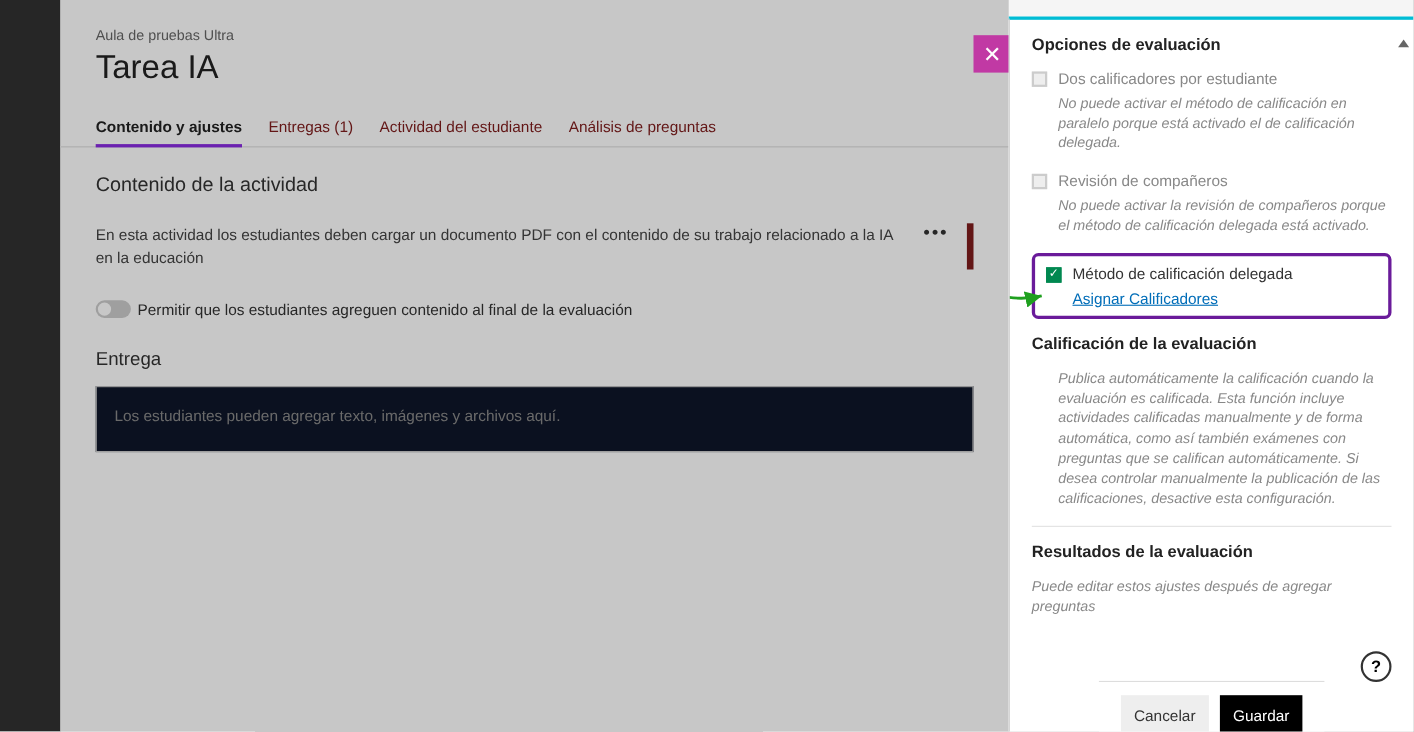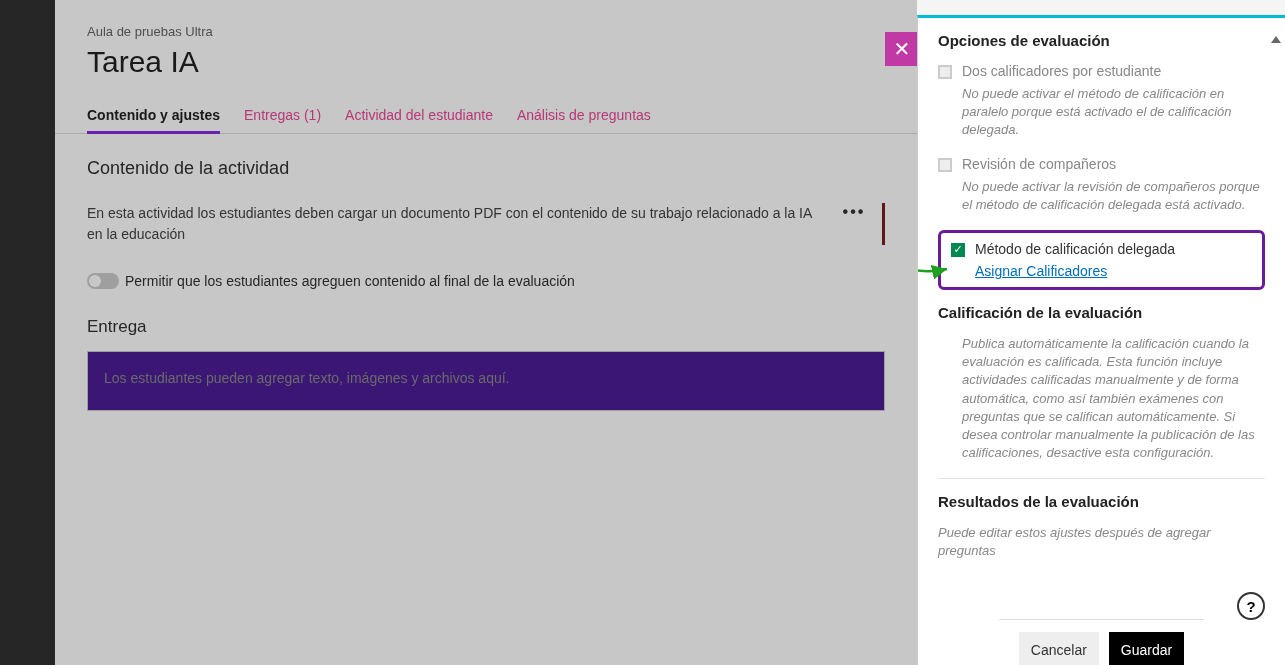--- a/index.html
+++ b/index.html
@@ -68,21 +68,21 @@
     .tabs {
       display: flex;
       gap: 24px;
       padding: 0 32px;
       border-bottom: 1px solid #ddd;
       text-align: center;
     }
     .tab {
       padding: 10px 0;
       font-size: 14px;
-      color: #ec4899;
+      color: #7f1d1d;
       cursor: pointer;
       position: relative;
     }
     .tab.active {
       font-weight: 600;
       color: #222;
     }
     .tab.active::after {
       content: "";
       position: absolute;
@@ -96,21 +96,21 @@
     }
     .section-h {
       font-size: 18px;
       color: #333;
       margin-bottom: 24px;
     }
     .content-row {
       display: flex;
       align-items: flex-start;
       gap: 16px;
-      border-right: 3px solid #7f1d1d;
+      border-right: 6px solid #7f1d1d;
       padding-right: 16px;
     }
     .desc {
       font-size: 14px;
       color: #444;
       line-height: 1.5;
       flex: 1;
       padding-right: 10px;
     }
     .dots {
@@ -144,21 +144,21 @@
       border-radius: 50%;
     }
     .subsection-h {
       font-size: 17px;
       color: #333;
       margin-top: 28px;
       margin-bottom: 14px;
     }
     .dropzone {
       border: 1px solid #ccc;
-      background: #4c1d95;
+      background: #0f172a;
       padding: 18px 16px;
       font-size: 14px;
       color: #888;
       min-height: 60px;
     }
     
     .side-panel {
       position: absolute;
       right: 0; top: 15px;
       width: 368px; height: 665px;

